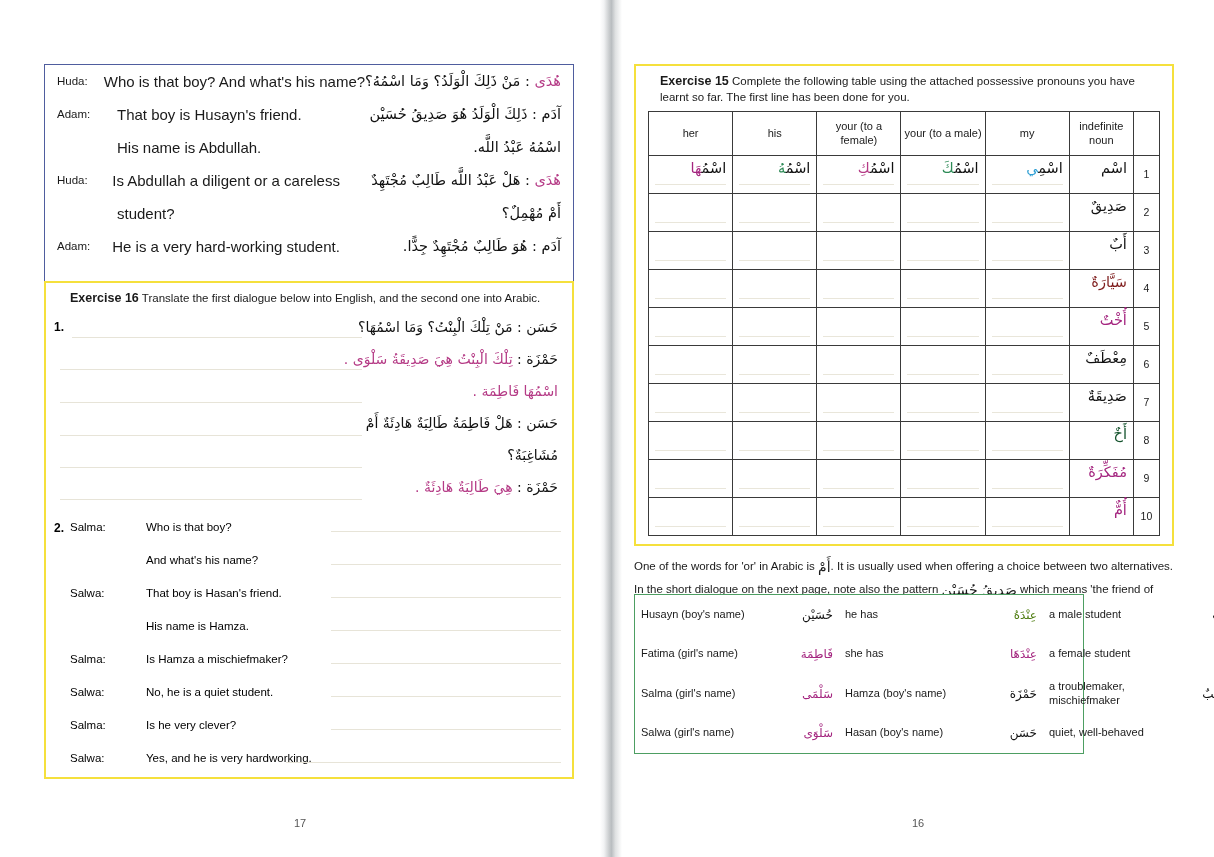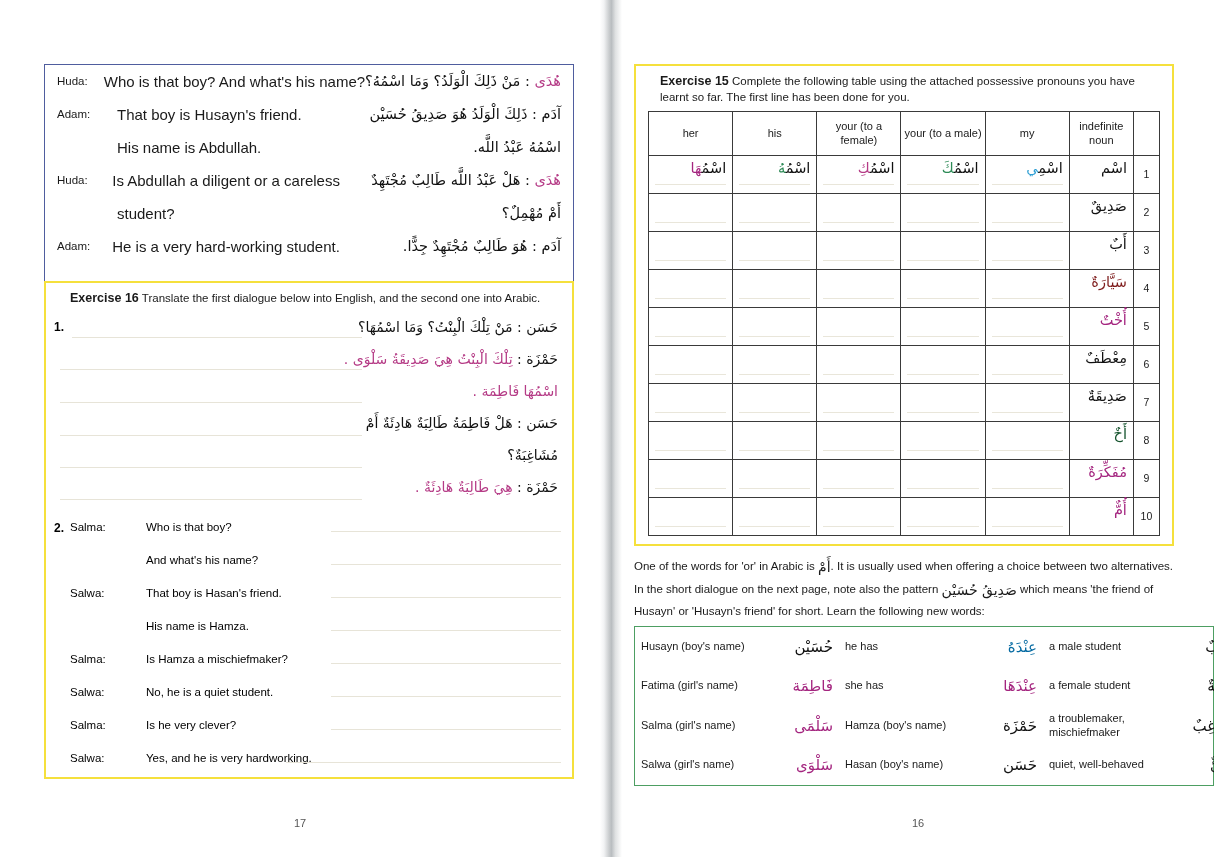--- a/index.html
+++ b/index.html
@@ -65,26 +65,26 @@
      font-family:"DejaVu Sans", sans-serif;font-size:14.5px;color:#111;white-space:nowrap;}
   .cell-idx{font-size:10.5px;text-align:center;color:#1a1a1a;line-height:37px;}
   .cell-rule{position:absolute;left:6px;right:6px;bottom:8px;height:1px;background:#e9e6da;}
   .col-idx{width:26px;}
   .col-noun{width:64px;}
   .col-p{width:84px;}
 
   #note-par{position:absolute;left:12px;top:556px;width:540px;font-size:11.5px;line-height:1.65;color:#1a1a1a;}
   .inline-ar{font-family:"DejaVu Sans",sans-serif;font-size:14px;direction:rtl;display:inline-block;vertical-align:-2px;}
 
-  #vocab-box{position:absolute;left:12px;top:626px;width:580px;height:160px;}
+  #vocab-box{position:absolute;left:12px;top:594px;width:450px;height:160px;}
   table.vocab{border-collapse:collapse;width:100%;height:100%;table-layout:fixed;}
   table.vocab td{border:0;vertical-align:middle;padding:0 6px;}
   td.vdivider{border-left:1.2px solid #4d9e62;}
   .v-en{font-size:11px;color:#1a1a1a;line-height:1.25;}
-  .v-ar{font-family:"DejaVu Sans",sans-serif;font-size:15px;direction:rtl;text-align:right;color:#111;white-space:nowrap;}
+  .v-ar{font-family:"DejaVu Sans",sans-serif;font-size:12px;direction:rtl;text-align:right;color:#111;white-space:nowrap;}
   .vrow{height:36px;}
 </style>
 </head>
 <body>
 
 <div class="spread">
 
   <div class="page page-left">
 
     <div id="dialog-box" class="box box-blue">
@@ -458,21 +458,21 @@
       <span>which means 'the friend of Husayn' or 'Husayn's friend' for short. Learn the following new words:</span>
     </div>
 
     <div id="vocab-box" class="box box-green">
       <table class="vocab">
         <tbody id="vocab-body">
             <tr class="vrow">
               <td class="v-en" style="width: 118px;">Husayn (boy's name)</td>
               <td class="v-ar" style="width: 62px; color: rgb(17, 17, 17);">حُسَيْن</td>
               <td class="v-en vdivider" style="width: 118px;">he has</td>
-              <td class="v-ar" style="width: 62px; color: #0369a1; font-family: Liberation Serif, serif;">عِنْدَهُ</td>
+              <td class="v-ar" style="width: 62px; color: #4d7c0f;">عِنْدَهُ</td>
               <td class="v-en vdivider" style="width: 118px;">a male student</td>
               <td class="v-ar" style="width: 62px; color: rgb(17, 17, 17);">طَالِبٌ</td>
             </tr>
             <tr class="vrow">
               <td class="v-en" style="width: 118px;">Fatima (girl's name)</td>
               <td class="v-ar" style="width: 62px; color: rgb(164, 37, 127);">فَاطِمَة</td>
               <td class="v-en vdivider" style="width: 118px;">she has</td>
               <td class="v-ar" style="width: 62px; color: rgb(164, 37, 127);">عِنْدَهَا</td>
               <td class="v-en vdivider" style="width: 118px;">a female student</td>
               <td class="v-ar" style="width: 62px; color: rgb(17, 17, 17);">طَالِبَةٌ</td>

